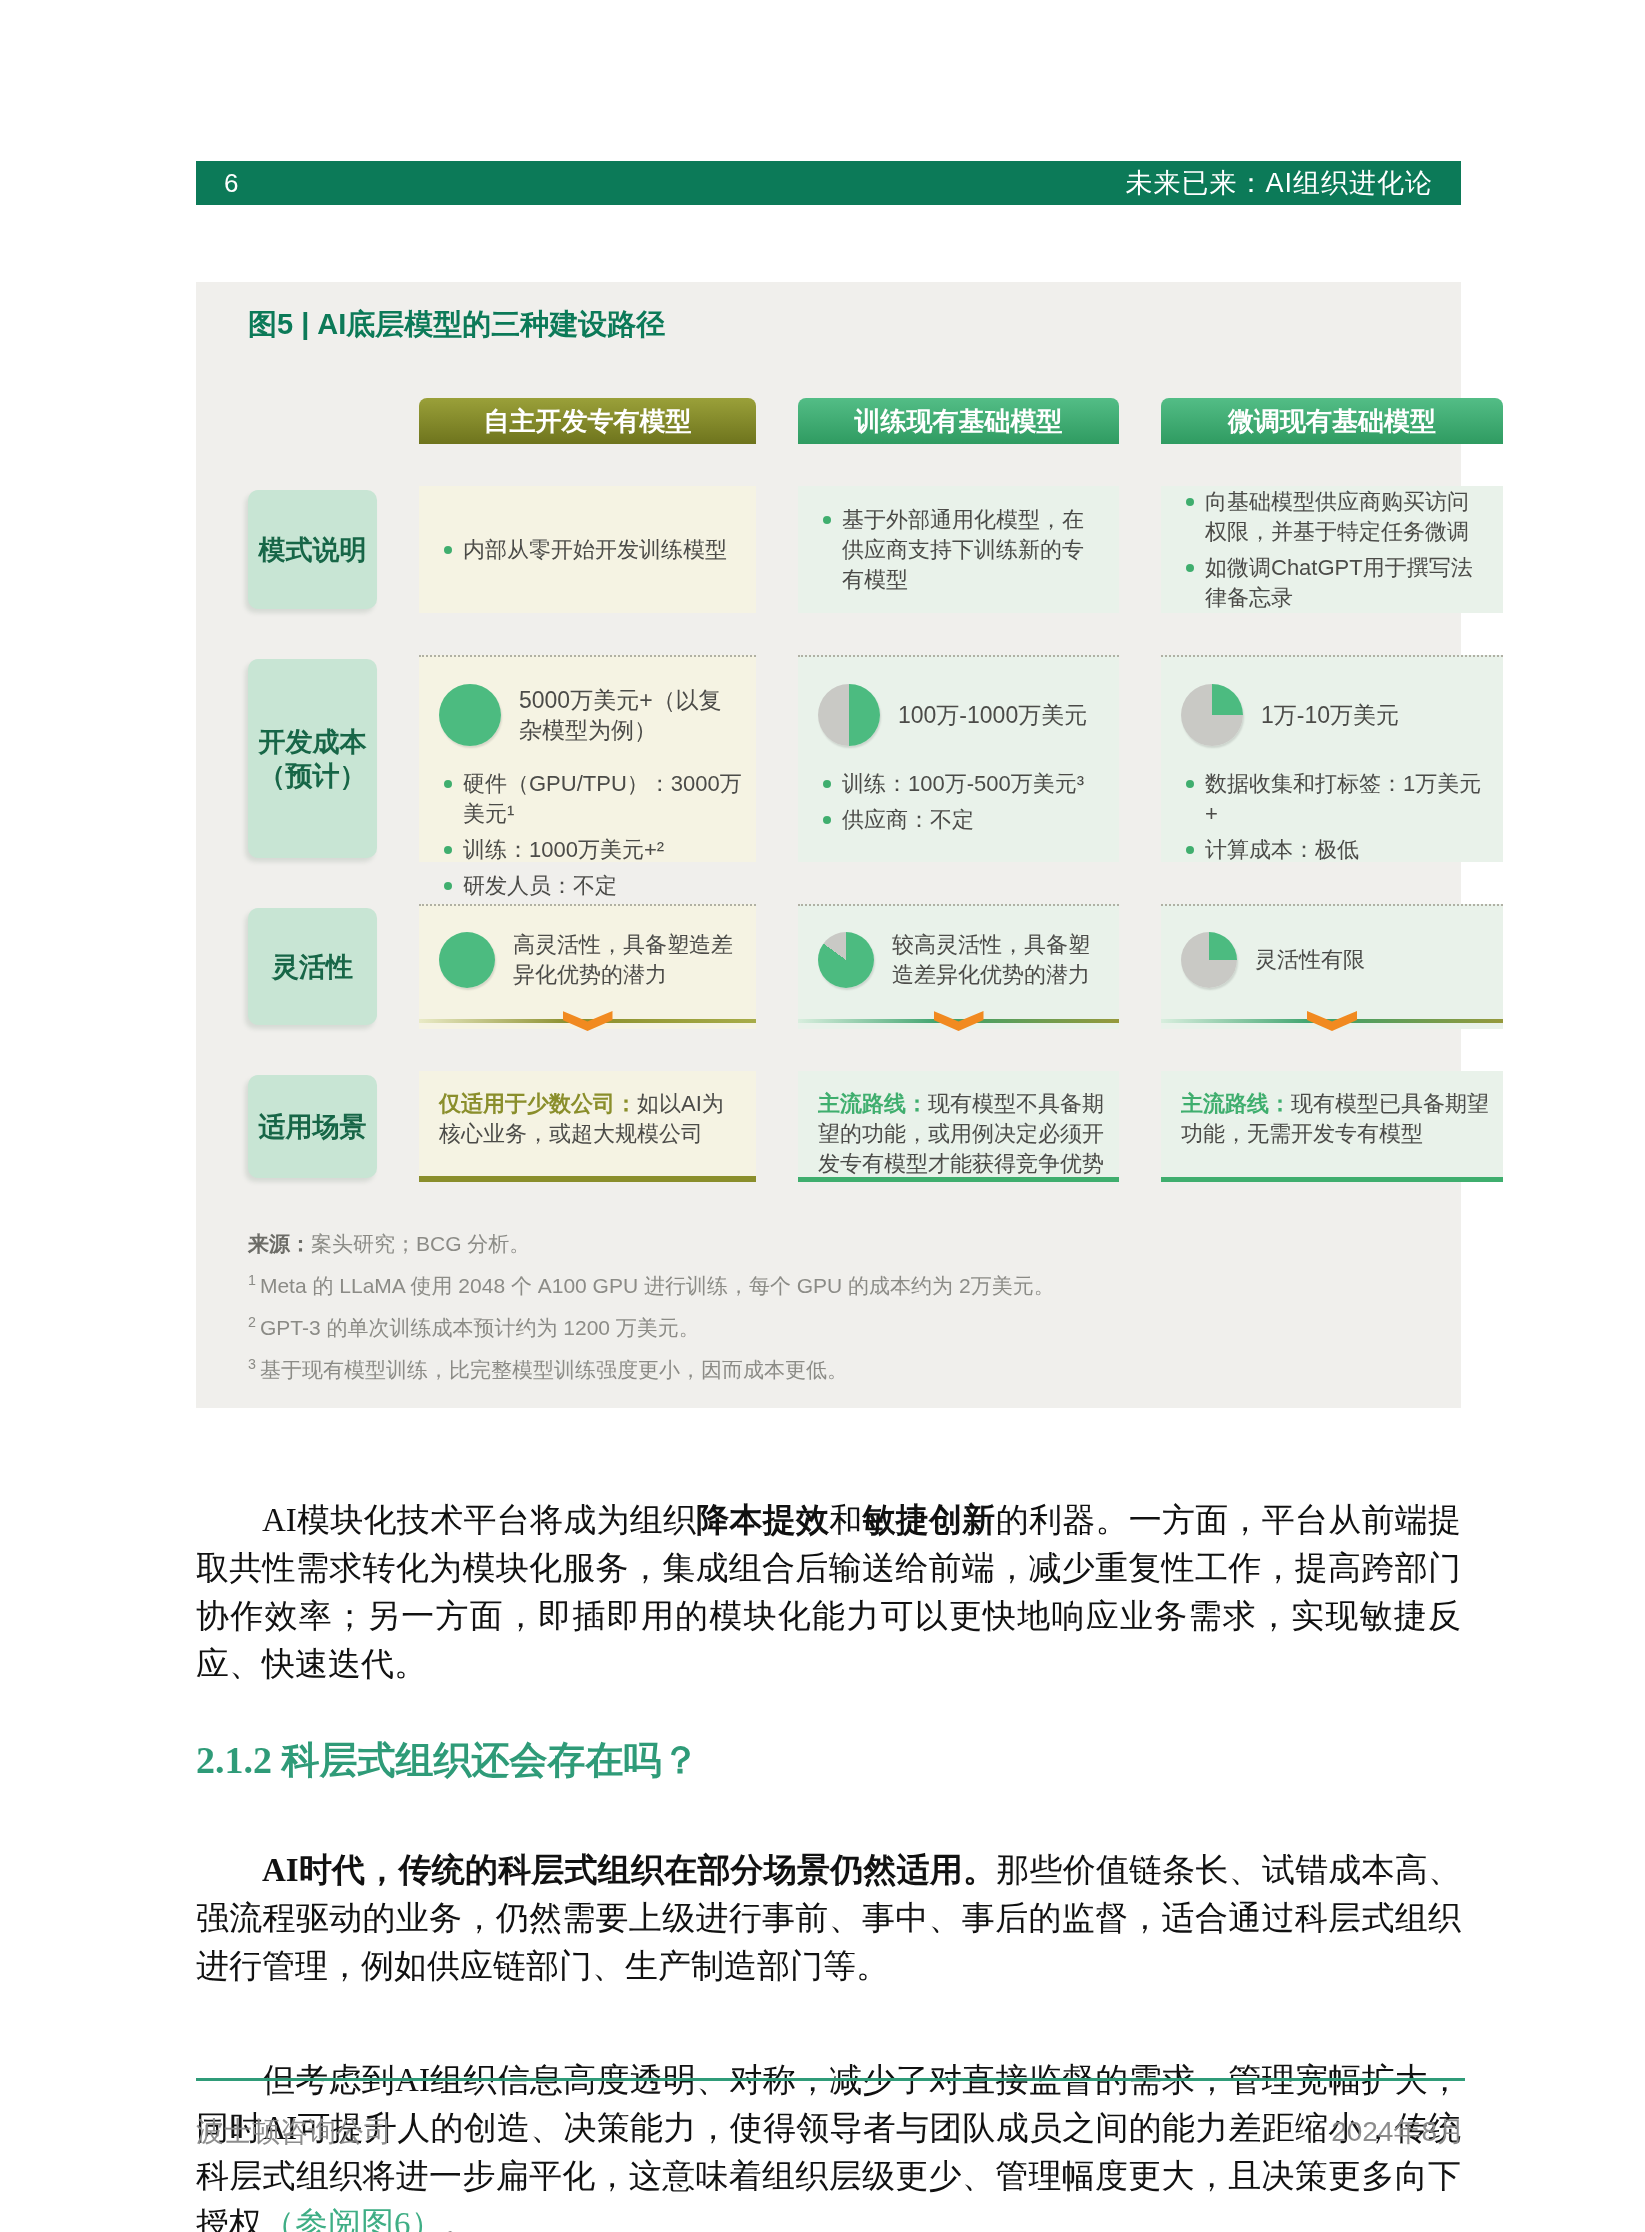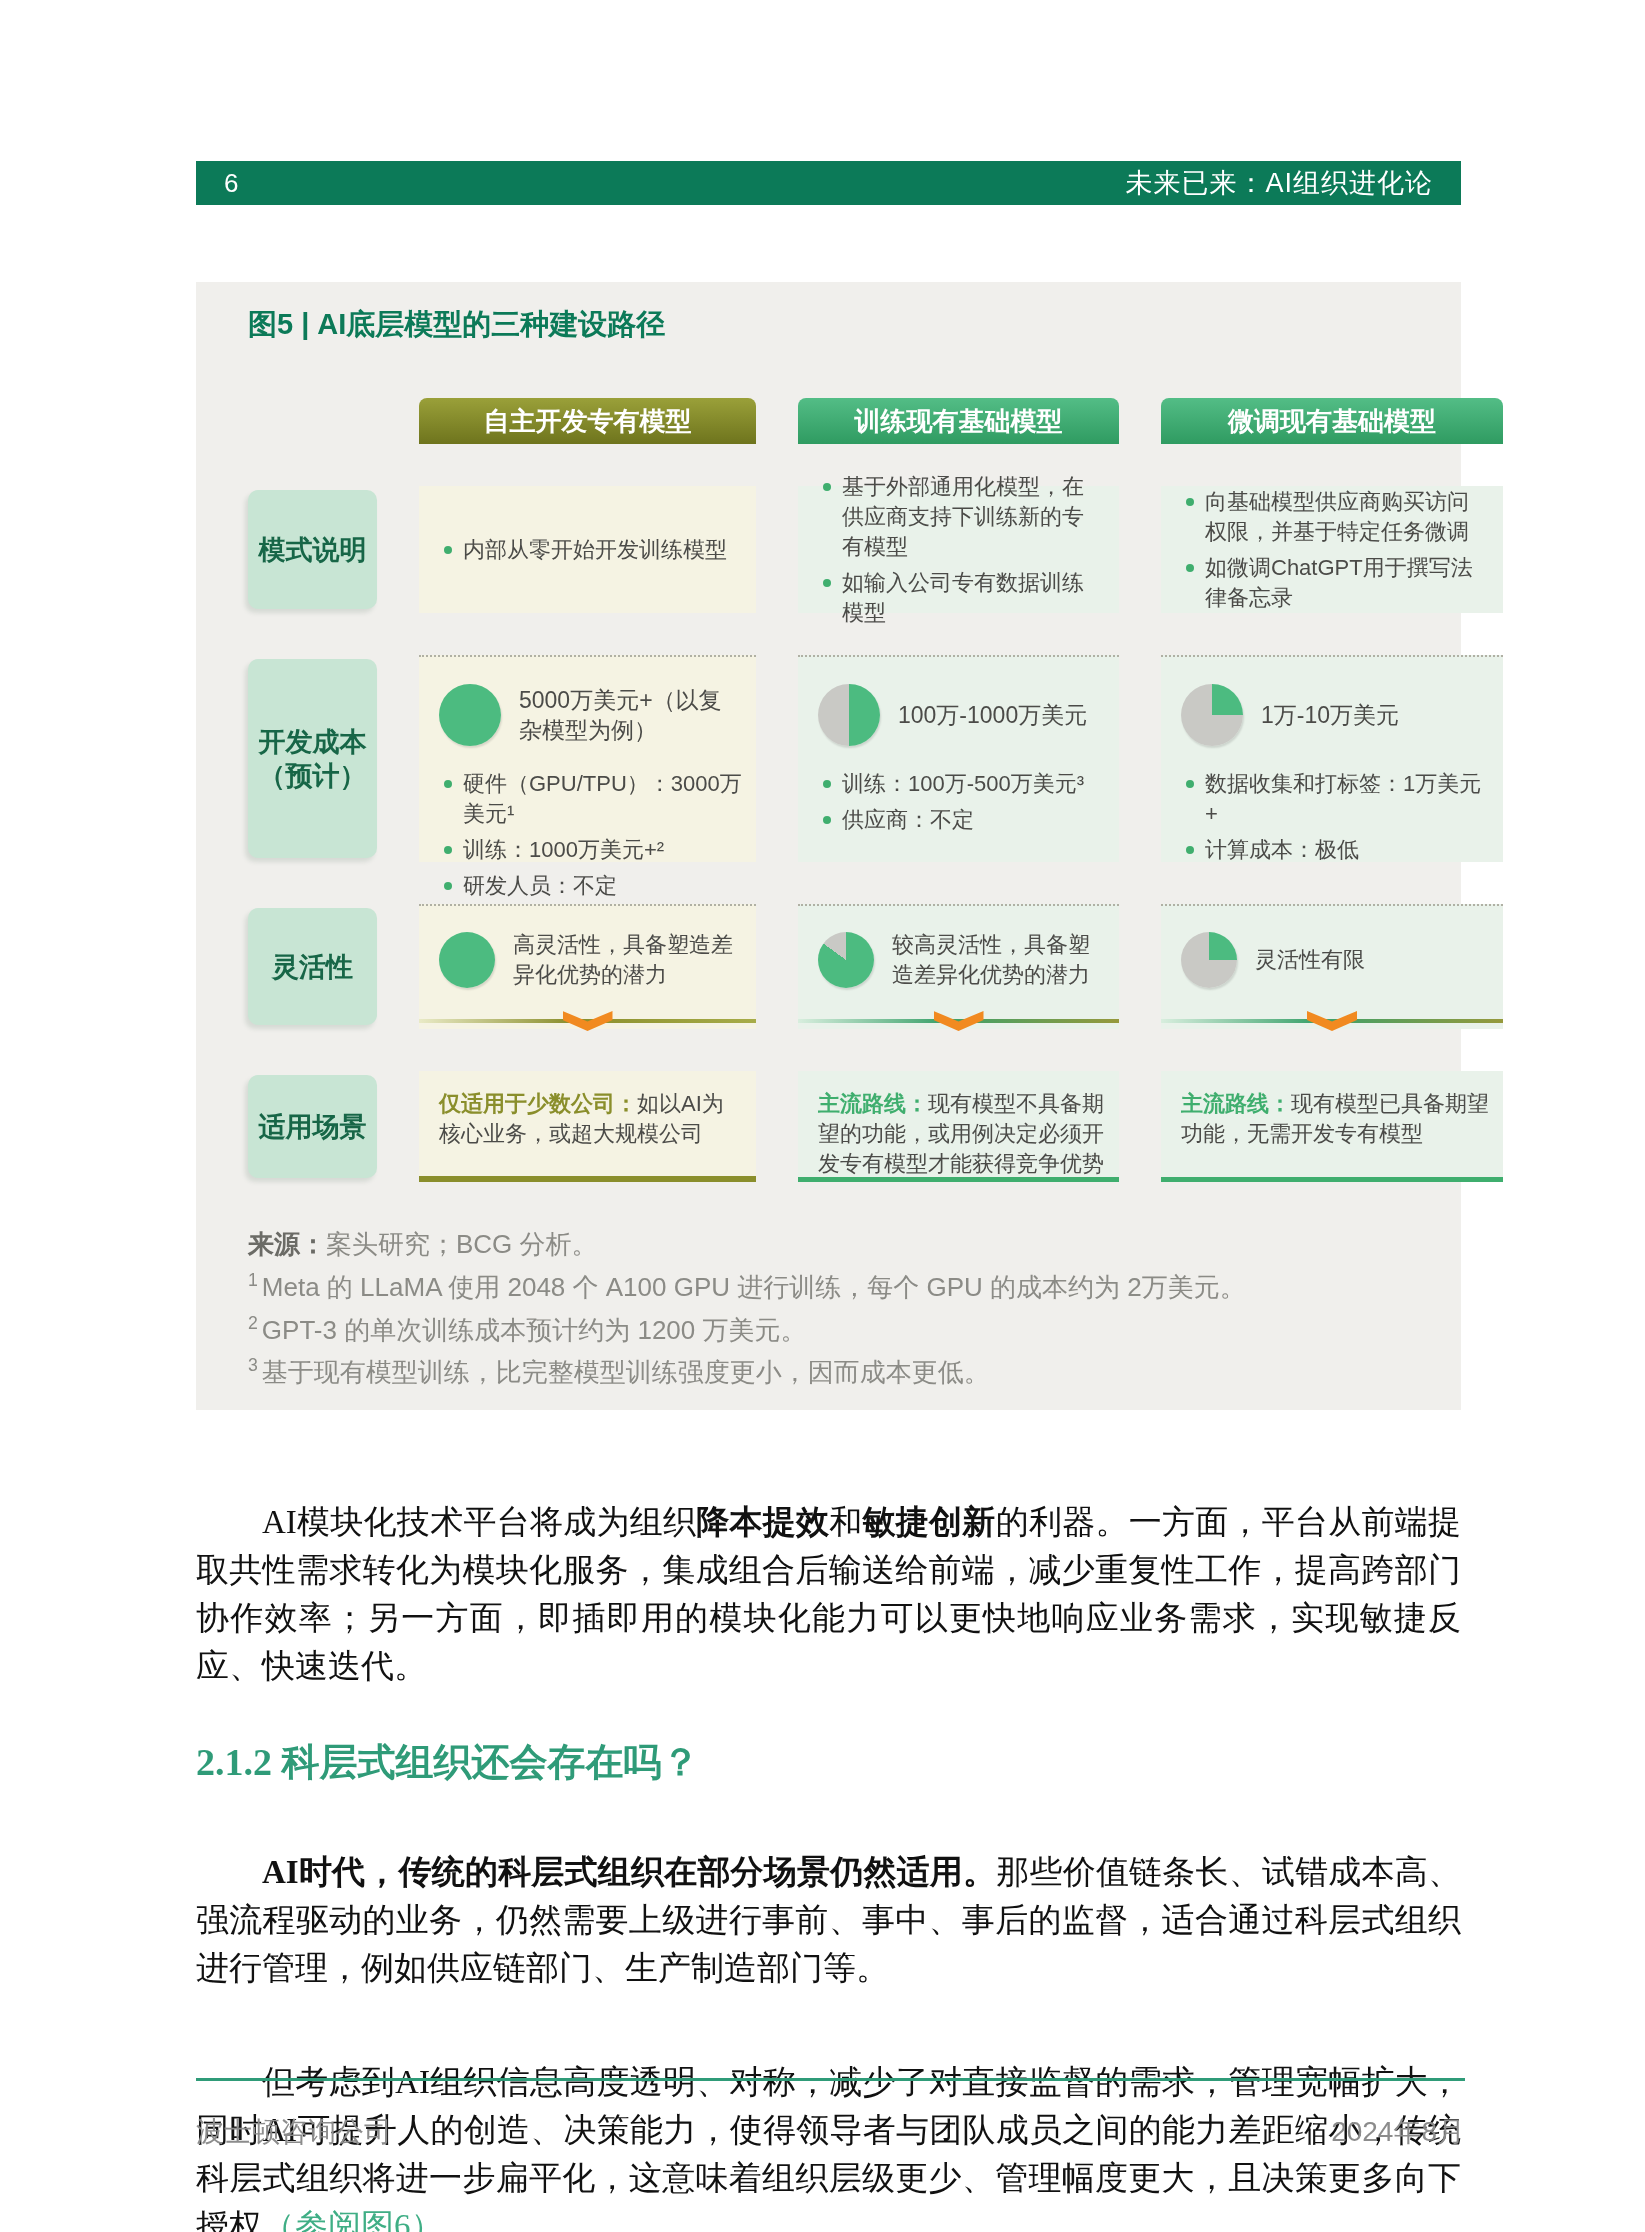--- a/index.html
+++ b/index.html
@@ -58,21 +58,21 @@
   .sep.olive-sep .line{background:linear-gradient(90deg,#e9eac6 0%,#8a8e2b 45%,#a7ac48 100%);}
   .sep.green-sep .line{background:linear-gradient(90deg,#d8eede 0%,#3aa26b 45%,#96993c 100%);}
   .sep .chev{position:absolute;left:50%;transform:translateX(-50%);bottom:1px;width:50px;height:20px;display:block;
     background:#f18a20;clip-path:polygon(0 0,50% 52%,100% 0,100% 45%,50% 100%,0 45%);}
 
   .usage p{margin:0;}
   .ulabel{font-weight:bold;}
   .ulabel.olive-text{color:#8a8e2b;}
   .ulabel.green-text{color:#3fae6e;}
 
-  .source-block{margin:44px 52px 0 52px;color:#8b8b86;font-size:26px;line-height:36px;}
+  .source-block{margin:44px 52px 0 52px;color:#8b8b86;font-size:21px;line-height:36px;}
   .source-block .srcline b{color:#6b6b66;}
   .source-block sup{font-size:0.68em;margin-right:4px;}
 
   
   .para{width:1265px;margin:0;text-align:justify;text-indent:2em;
     font-family:"Liberation Serif","DejaVu Serif",serif;
     font-size:33px;line-height:48px;color:#111;}
   .para.p1{margin-top:88px;}
   .para.p2{margin-top:66px;}
   .para.p3{margin-top:66px;}
@@ -111,21 +111,20 @@
         <span>模式说明</span>
       </div>
       <div class="cell c1 r1">
         <ul class="bul">
           <li>内部从零开始开发训练模型</li>
         </ul>
       </div>
       <div class="cell c2 r1">
         <ul class="bul">
           <li>基于外部通用化模型，在供应商支持下训练新的专有模型</li>
-          <li>如输入公司专有数据训练模型</li>
         </ul>
       </div>
       <div class="cell c3 r1">
         <ul class="bul">
           <li>向基础模型供应商购买访问权限，并基于特定任务微调</li>
           <li>如微调ChatGPT用于撰写法律备忘录</li>
         </ul>
       </div>
 
       <div class="labelbox">

